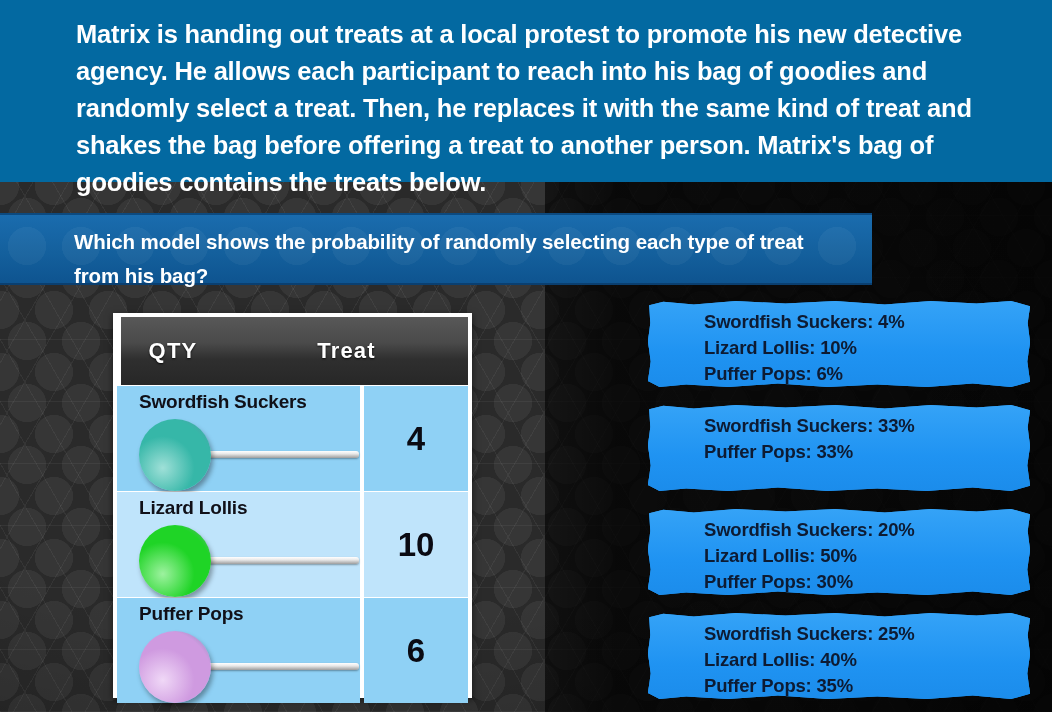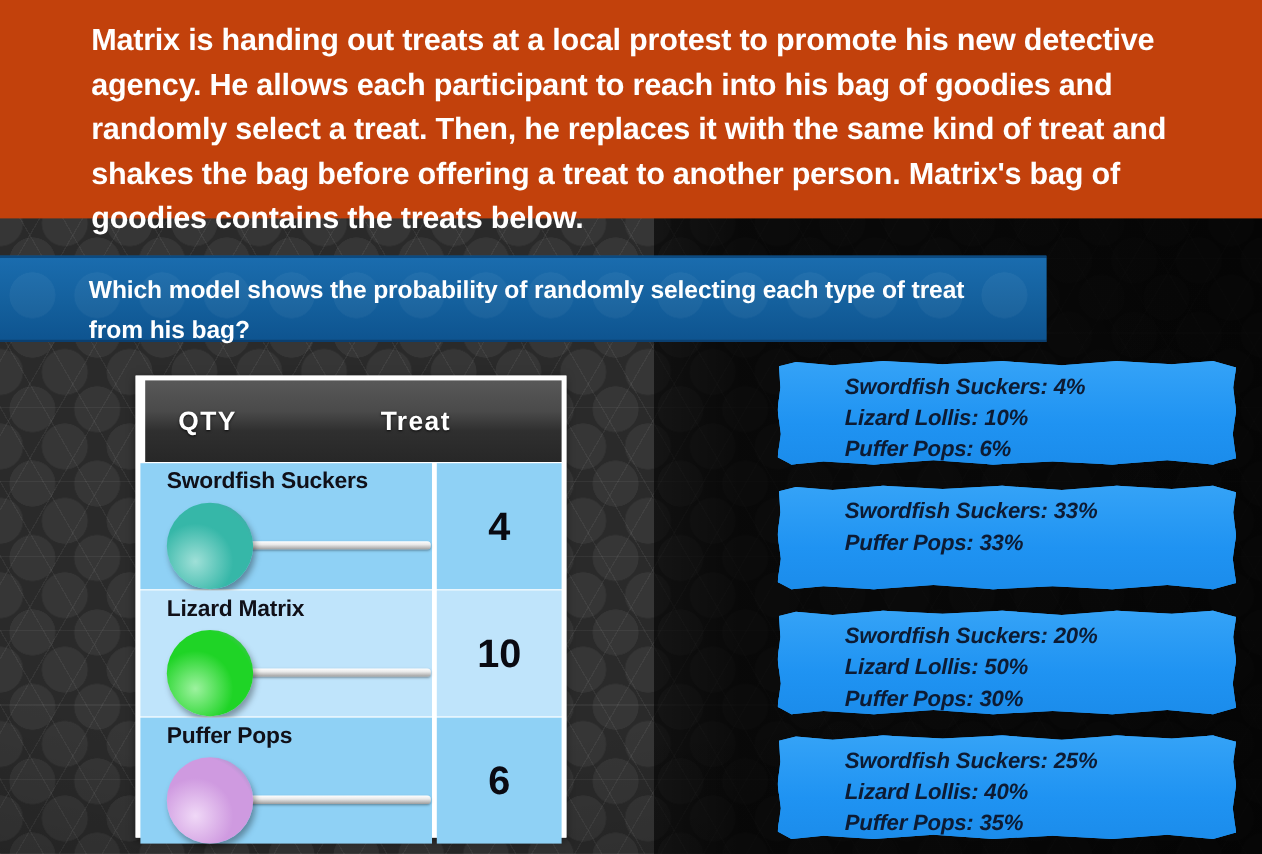--- a/index.html
+++ b/index.html
@@ -48,21 +48,21 @@
     position: absolute; inset: 0;
     background: radial-gradient(ellipse 120% 95% at 30% 50%, rgba(0,0,0,0) 40%, rgba(0,0,0,0.45) 100%);
   }
 
   
   .prompt-bar {
     position: absolute;
     top: 0; left: 0;
     width: 1052px;
     height: 182px;
-    background: #c2410c;
+    background: #0369a1;
     z-index: 5;
   }
   .prompt-inner {
     display: flex;
     align-items: flex-start;
     padding: 16px 28px 0 76px;
   }
   .prompt-text {
     color: #ffffff;
     font-size: 25.5px;
@@ -233,21 +233,20 @@
       -5px 0 0 -1px #1b7fd8,
       5px 0 0 -1px #1b7fd8,
       0 3px 0 -1px #1472c4,
       0 -3px 0 -1px #1472c4,
       0 0 10px rgba(33,150,243,0.55);
     clip-path: polygon(
       0.3% 6%, 4% 2%, 12% 5%, 23% 1%, 36% 4%, 49% 1%, 62% 5%, 74% 1%, 86% 4%, 95% 1%, 100% 7%,
       99.4% 26%, 100% 48%, 99.3% 70%, 100% 93%, 95% 99%, 85% 95%, 73% 99%, 60% 96%,
       47% 99%, 34% 95%, 21% 99%, 10% 96%, 3% 99%, 0% 92%, 0.7% 70%, 0% 47%, 0.6% 26%
     );
-    font-style: italic;
   }
   .option-line {
     font-size: 18.5px;
     font-weight: bold;
     line-height: 26px;
     letter-spacing: -0.2px;
     white-space: nowrap;
   }
 </style>
 </head>
@@ -304,21 +303,21 @@
           <div class="lolli">
             <div class="lolli-stick"></div>
             <div class="lolli-ball" style="background: radial-gradient(circle at 33% 68%, rgb(159, 224, 216) 0%, rgb(54, 183, 168) 46%, rgb(54, 183, 168) 72%, rgba(0, 0, 0, 0.3) 100%);"></div>
           </div>
         </div>
         <div class="tt-cell-qty">4</div>
       </div>
 
       <div class="tt-row row-b">
         <div class="tt-cell-treat">
-          <div class="treat-name">Lizard Matrix</div>
+          <div class="treat-name">Lizard Lollis</div>
           <div class="lolli">
             <div class="lolli-stick"></div>
             <div class="lolli-ball" style="background: radial-gradient(circle at 33% 68%, rgb(157, 242, 159) 0%, rgb(31, 212, 38) 46%, rgb(31, 212, 38) 72%, rgba(0, 0, 0, 0.3) 100%);"></div>
           </div>
         </div>
         <div class="tt-cell-qty">10</div>
       </div>
 
       <div class="tt-row row-a">
         <div class="tt-cell-treat">

